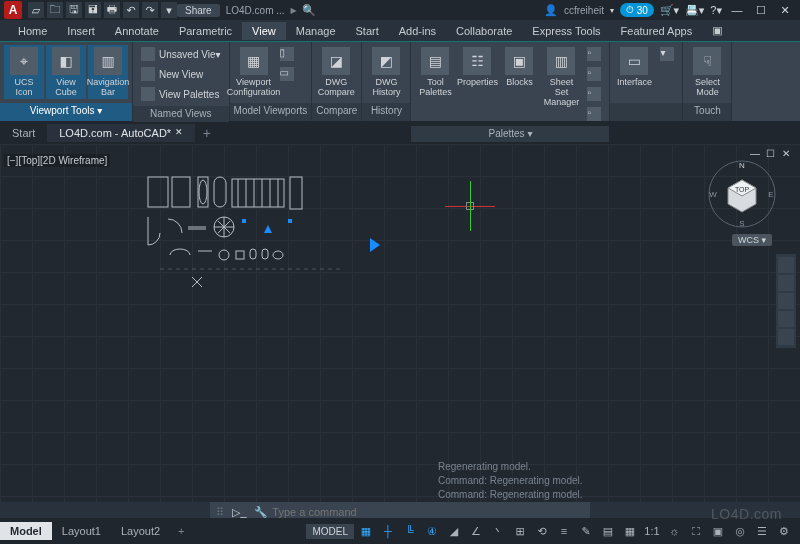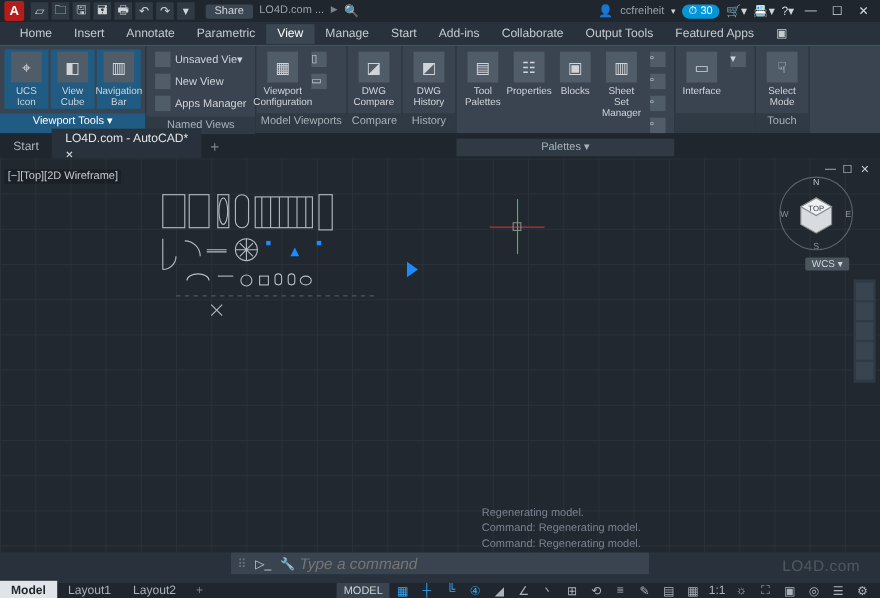--- a/index.html
+++ b/index.html
@@ -3,21 +3,21 @@
 <meta charset="utf-8">
 <style>
 * { margin:0; padding:0; box-sizing:border-box; font-family:"Segoe UI",Arial,sans-serif; }
 body { width:800px; height:544px; background:#29323c; color:#d0d4d8; font-size:11px; overflow:hidden; position:relative; }
 
 
 .titlebar { height:20px; background:#1f262e; display:flex; align-items:center; padding:0 4px; }
 .logo { width:18px; height:18px; background:#b71c1c; color:#fff; display:flex; align-items:center; justify-content:center; font-weight:bold; font-size:12px; border-radius:2px; }
 .qat { display:flex; gap:3px; margin-left:6px; }
 .qat-btn { width:16px; height:16px; background:#2f3a45; display:flex; align-items:center; justify-content:center; cursor:pointer; }
-.title-center { flex:1; display:flex; align-items:flex-start; gap:6px; margin-left:10px; }
+.title-center { flex:1; display:flex; align-items:center; gap:6px; }
 .share-btn { background:#3a4753; padding:1px 8px; font-size:10px; border-radius:2px; }
 .title-text { font-size:10px; color:#9aa3ac; }
 .search-box { background:#4a5560; padding:2px 6px; font-size:10px; width:130px; border-radius:2px; }
 .user-area { display:flex; align-items:center; gap:6px; margin-right:4px; }
 .user-badge { color:#9aa3ac; font-size:10px; }
 .credit-badge { background:#0696d7; color:#fff; padding:1px 6px; border-radius:8px; font-size:10px; display:flex; align-items:center; gap:3px; }
 .win-controls { display:flex; gap:2px; }
 .win-btn { width:22px; height:16px; display:flex; align-items:center; justify-content:center; cursor:pointer; }
 
 
@@ -35,21 +35,21 @@
 .big-btn.sel { background:#1f5b82; }
 .big-btn .icon { width:28px; height:28px; background:#505c68; display:flex; align-items:center; justify-content:center; font-size:14px; }
 .big-btn .lbl { font-size:9px; text-align:center; line-height:10px; }
 .small-btn-col { display:flex; flex-direction:column; gap:2px; }
 .small-btn { display:flex; align-items:center; gap:4px; padding:2px 4px; font-size:10px; cursor:pointer; }
 .small-btn .sicon { width:14px; height:14px; background:#505c68; }
 
 
 .doctabs { height:22px; background:#1f262e; display:flex; align-items:center; }
 .doctab { padding:3px 12px; font-size:11px; color:#aab2ba; cursor:pointer; display:flex; gap:4px; }
-.doctab.active { background:#29323c; color:#e0e4e8;flex-direction:column; }
+.doctab.active { background:#29323c; color:#e0e4e8; }
 .doctab-add { padding:0 8px; font-size:14px; color:#7a8490; cursor:pointer; }
 
 
 .viewport-wrap { position:relative; height:358px; background:#212830; }
 .viewport-label { position:absolute; top:10px; left:4px; font-size:10px; color:#c5cbd0; background:rgba(0,0,0,0.2); padding:1px 3px;text-align:center; }
 .viewport-controls { position:absolute; top:4px; right:6px; display:flex; gap:4px; }
 .vp-ctrl { width:12px; height:12px; color:#c5cbd0; font-size:10px; cursor:pointer; }
 .canvas { width:100%; height:100%; background:#212830; position:relative; overflow:hidden;
   background-image:linear-gradient(#2a3139 1px,transparent 1px),linear-gradient(90deg,#2a3139 1px,transparent 1px);
   background-size:32px 32px; }
@@ -62,24 +62,24 @@
 .viewcube { position:absolute; right:22px; top:14px; width:72px; height:72px; }
 .wcs-badge { position:absolute; right:28px; top:90px; background:#4a5560; padding:1px 6px; font-size:9px; border-radius:2px; }
 .nav-bar { position:absolute; right:4px; top:110px; width:20px; background:#2f3a45; display:flex; flex-direction:column; gap:2px; padding:3px 2px; }
 .nav-bar div { width:16px; height:16px; background:#3a4450; cursor:pointer; }
 
 .cmdlog { position:absolute; bottom:0px; left:438px; font-size:10px; color:#7a8490; line-height:14px; font-family:Consolas,monospace; }
 
 
 .cmdline { height:20px; background:#3a4450; display:flex; align-items:center; padding:0 2px; margin:0 4px 1px 210px; width:380px; }
 .cmdline .handle { color:#6a7480; padding:0 4px; }
-.cmdline input { flex:1; background:transparent; border:none; color:#888; font-size:14px; font-style:italic; outline:none; }
-
-
-.statusbar { position:absolute; bottom:0; left:0; right:0; height:14px; background:#1f262e; display:flex; align-items:center; }
+.cmdline input { flex:1; background:transparent; border:none; color:#888; font-size:11px; outline:none; }
+
+
+.statusbar { position:absolute; bottom:0; left:0; right:0; height:26px; background:#1f262e; display:flex; align-items:center; }
 .layouttabs { display:flex; align-items:center; }
 .layouttab { padding:3px 10px; font-size:11px; color:#aab2ba; cursor:pointer; }
 .layouttab.active { background:#e0e4e8; color:#1f262e; font-weight:bold; }
 .layouttab-add { padding:0 8px; color:#7a8490; cursor:pointer; }
 .status-right { margin-left:auto; display:flex; align-items:center; gap:2px; padding-right:6px; }
 .status-btn { width:20px; height:18px; display:flex; align-items:center; justify-content:center; cursor:pointer; color:#aab2ba; font-size:11px; }
 .status-btn.on { color:#3af; }
 .model-badge { background:#3a4450; padding:2px 6px; font-size:10px; }
 
 .watermark { position:absolute; right:18px; bottom:22px; font-size:14px; color:rgba(255,255,255,0.18); font-family:Arial; letter-spacing:0.5px; pointer-events:none; }
@@ -125,21 +125,21 @@
 <div class="menutabs" id="menutabs">
     <div class="menutab">Home</div>
     <div class="menutab">Insert</div>
     <div class="menutab">Annotate</div>
     <div class="menutab">Parametric</div>
     <div class="menutab active">View</div>
     <div class="menutab">Manage</div>
     <div class="menutab">Start</div>
     <div class="menutab">Add-ins</div>
     <div class="menutab">Collaborate</div>
-    <div class="menutab">Output Tools</div>
+    <div class="menutab">Express Tools</div>
     <div class="menutab">Featured Apps</div>
     <div class="menutab">▣</div>
   </div>
 
 <div class="ribbon" id="ribbon">
     <div class="ribbon-panel">
       <div class="ribbon-body">
         <div class="big-btn sel">
           <div class="icon">⌖</div>
           <div class="lbl">UCS Icon</div>
@@ -161,21 +161,21 @@
           <div class="small-btn">
             <div class="sicon"></div>
             <span>Unsaved Vie▾</span>
           </div>
           <div class="small-btn">
             <div class="sicon"></div>
             <span>New View</span>
           </div>
           <div class="small-btn">
             <div class="sicon"></div>
-            <span>Apps Manager</span>
+            <span>View Palettes</span>
           </div>
         </div>
       </div>
       <div class="ribbon-label">Named Views</div>
     </div>
     <div class="ribbon-panel">
       <div class="ribbon-body">
         <div class="big-btn">
           <div class="icon">▦</div>
           <div class="lbl">Viewport Configuration</div>

